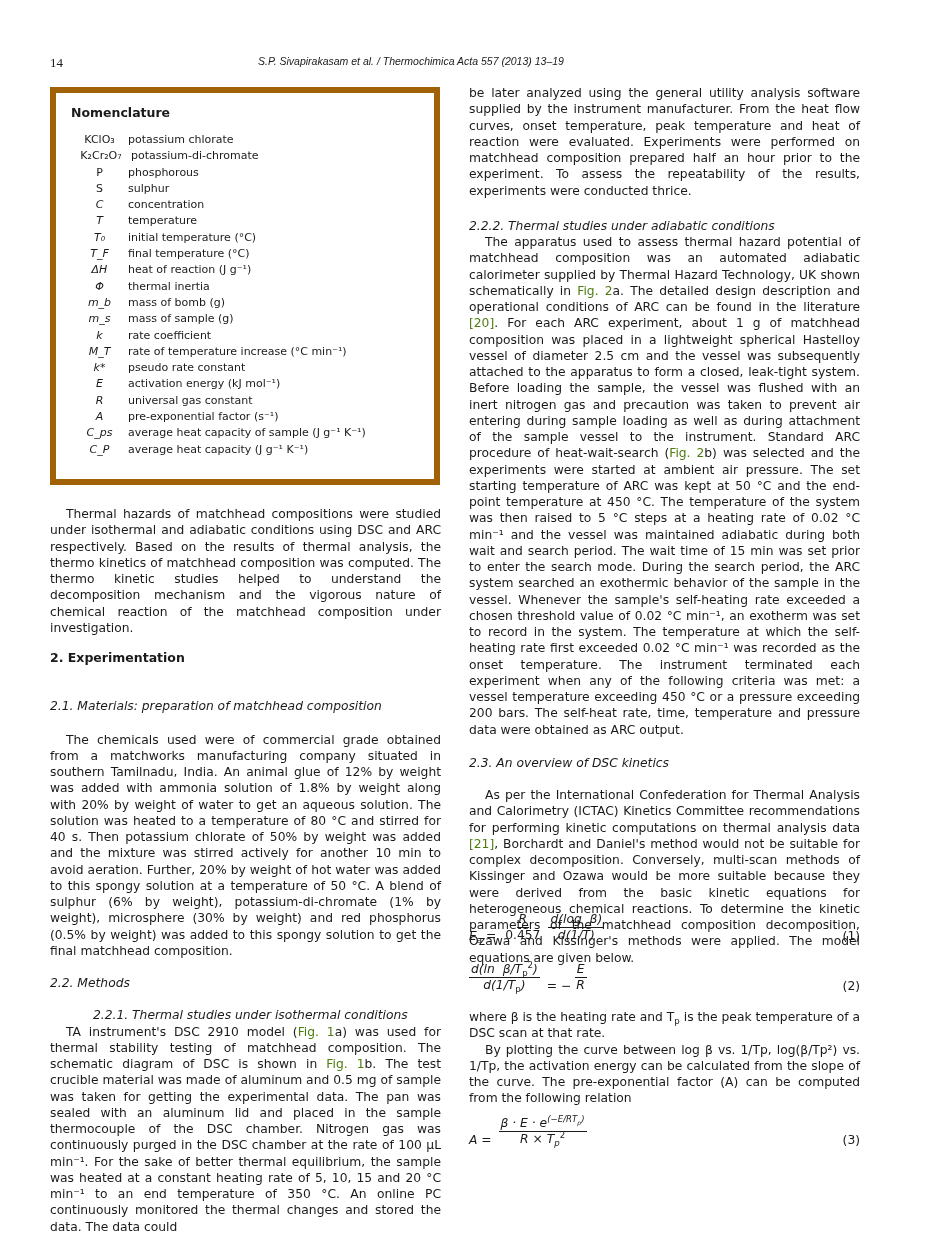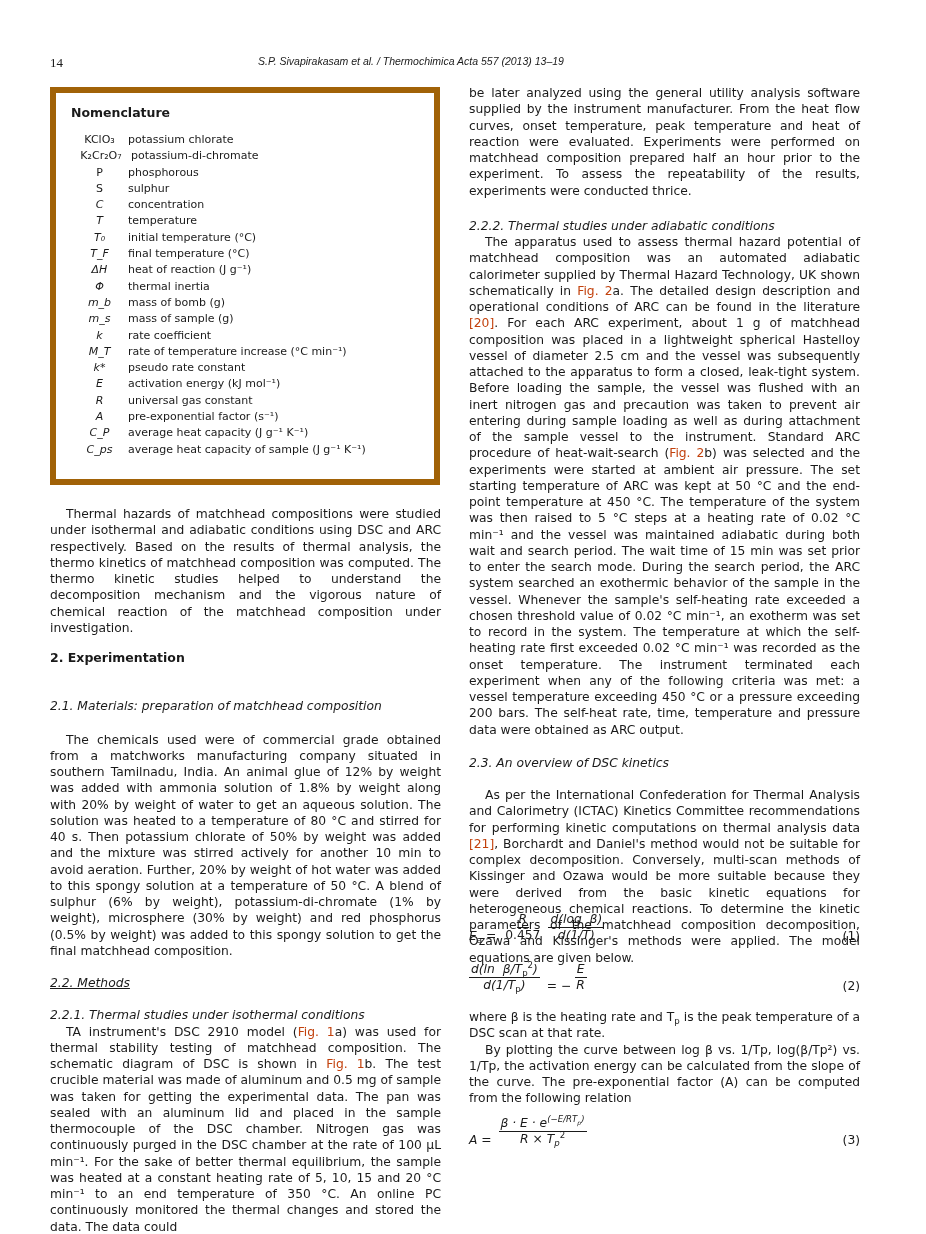--- a/index.html
+++ b/index.html
@@ -18,21 +18,21 @@
     position: absolute; left: 50px; top: 87px; width: 390px; height: 398px;
     border: 6px solid #a16207; box-sizing: border-box; padding: 12px 15px;
     font-family: "DejaVu Serif", serif;
   }
   .nom-title { font-weight: bold; font-size: 12.5px; margin: 0 0 12px 0; font-family: "DejaVu Sans", sans-serif; }
   .nom-row { display: flex; font-size: 11px; line-height: 16.3px; font-family: "DejaVu Sans", sans-serif; text-align: center; }
   .nom-sym { width: 57px; flex: none; }
   .nom-sym.it { font-style: italic; }
   .sec-h { font-weight: bold; font-size: 12.5px; margin: 0; }
   .sub-h { font-style: italic; margin: 0; }
-  .link { color: #c2410c; }
+  .link { color: #4d7c0f; }
   sub, sup { font-size: 0.7em; line-height: 0; }
   .eq { position: absolute; left: 469px; width: 391px; font-size: 12.3px; display: flex; align-items: flex-end; }
   .eq .num { margin-left: auto; }
   .frac { display: inline-flex; flex-direction: column; align-items: center; vertical-align: middle; margin: 0 3px; }
   .frac .n { border-bottom: 1px solid #1a1a1a; padding: 0 2px; line-height: 15px; }
   .frac .d { padding: 0 2px; line-height: 15px; }
   .it { font-style: italic; }
 </style>
 </head>
 <body>
@@ -109,37 +109,37 @@
       </div>
       <div class="nom-row">
         <span class="nom-sym it">R</span>
         <span>universal gas constant</span>
       </div>
       <div class="nom-row">
         <span class="nom-sym it">A</span>
         <span>pre-exponential factor (s⁻¹)</span>
       </div>
       <div class="nom-row">
+        <span class="nom-sym it">C_ps</span>
+        <span>average heat capacity of sample (J g⁻¹ K⁻¹)</span>
+      </div>
+      <div class="nom-row">
         <span class="nom-sym it">C_P</span>
         <span>average heat capacity (J g⁻¹ K⁻¹)</span>
-      </div>
-      <div class="nom-row">
-        <span class="nom-sym it">C_ps</span>
-        <span>average heat capacity of sample (J g⁻¹ K⁻¹)</span>
       </div>
     </div>
 </div>
 
 <div class="col left" style="top:506px;">
   <p class="p ind">Thermal hazards of matchhead compositions were studied under isothermal and adiabatic conditions using DSC and ARC respectively. Based on the results of thermal analysis, the thermo kinetics of matchhead composition was computed. The thermo kinetic studies helped to understand the decomposition mechanism and the vigorous nature of chemical reaction of the matchhead composition under investigation.</p>
   <p class="sec-h" style="margin-top:14px;">2.  Experimentation</p>
   <p class="sub-h" style="margin-top:32px;">2.1.  Materials: preparation of matchhead composition</p>
   <p class="p ind" style="margin-top:17px;">The chemicals used were of commercial grade obtained from a matchworks manufacturing company situated in southern Tamilnadu, India. An animal glue of 12% by weight was added with ammonia solution of 1.8% by weight along with 20% by weight of water to get an aqueous solution. The solution was heated to a temperature of 80 °C and stirred for 40 s. Then potassium chlorate of 50% by weight was added and the mixture was stirred actively for another 10 min to avoid aeration. Further, 20% by weight of hot water was added to this spongy solution at a temperature of 50 °C. A blend of sulphur (6% by weight), potassium-di-chromate (1% by weight), microsphere (30% by weight) and red phosphorus (0.5% by weight) was added to this spongy solution to get the final matchhead composition.</p>
-  <p class="sub-h" style="margin-top:16px;text-decoration:underline;">2.2.  Methods</p>
-  <p class="sub-h" style="margin-top:16px;">2.2.1.  Thermal studies under isothermal conditions</p>
+  <p class="sub-h" style="margin-top:16px;">2.2.  Methods</p>
+  <p class="sub-h" style="margin-top:16px;margin-left:43px;">2.2.1.  Thermal studies under isothermal conditions</p>
   <p class="p ind"><span>TA instrument's DSC 2910 model (</span><span class="link">Fig. 1</span><span>a) was used for thermal stability testing of matchhead composition. The schematic diagram of DSC is shown in </span><span class="link">Fig. 1</span><span>b. The test crucible material was made of aluminum and 0.5 mg of sample was taken for getting the experimental data. The pan was sealed with an aluminum lid and placed in the sample thermocouple of the DSC chamber. Nitrogen gas was continuously purged in the DSC chamber at the rate of 100 µL min⁻¹. For the sake of better thermal equilibrium, the sample was heated at a constant heating rate of 5, 10, 15 and 20 °C min⁻¹ to an end temperature of 350 °C. An online PC continuously monitored the thermal changes and stored the data. The data could</span></p>
 </div>
 
 <div class="col right" style="top:85px;">
   <p class="p">be later analyzed using the general utility analysis software supplied by the instrument manufacturer. From the heat flow curves, onset temperature, peak temperature and heat of reaction were evaluated. Experiments were performed on matchhead composition prepared half an hour prior to the experiment. To assess the repeatability of the results, experiments were conducted thrice.</p>
   <p class="sub-h" style="margin-top:19px;">2.2.2.  Thermal studies under adiabatic conditions</p>
   <p class="p ind"><span>The apparatus used to assess thermal hazard potential of matchhead composition was an automated adiabatic calorimeter supplied by Thermal Hazard Technology, UK shown schematically in </span><span class="link">Fig. 2</span><span>a. The detailed design description and operational conditions of ARC can be found in the literature </span><span class="link">[20]</span><span>. For each ARC experiment, about 1 g of matchhead composition was placed in a lightweight spherical Hastelloy vessel of diameter 2.5 cm and the vessel was subsequently attached to the apparatus to form a closed, leak-tight system. Before loading the sample, the vessel was flushed with an inert nitrogen gas and precaution was taken to prevent air entering during sample loading as well as during attachment of the sample vessel to the instrument. Standard ARC procedure of heat-wait-search (</span><span class="link">Fig. 2</span><span>b) was selected and the experiments were started at ambient air pressure. The set starting temperature of ARC was kept at 50 °C and the end-point temperature at 450 °C. The temperature of the system was then raised to 5 °C steps at a heating rate of 0.02 °C min⁻¹ and the vessel was maintained adiabatic during both wait and search period. The wait time of 15 min was set prior to enter the search mode. During the search period, the ARC system searched an exothermic behavior of the sample in the vessel. Whenever the sample's self-heating rate exceeded a chosen threshold value of 0.02 °C min⁻¹, an exotherm was set to record in the system. The temperature at which the self-heating rate first exceeded 0.02 °C min⁻¹ was recorded as the onset temperature. The instrument terminated each experiment when any of the following criteria was met: a vessel temperature exceeding 450 °C or a pressure exceeding 200 bars. The self-heat rate, time, temperature and pressure data were obtained as ARC output.</span></p>
   <p class="sub-h" style="margin-top:17px;">2.3.  An overview of DSC kinetics</p>
   <p class="p ind" style="margin-top:16px;"><span>As per the International Confederation for Thermal Analysis and Calorimetry (ICTAC) Kinetics Committee recommendations for performing kinetic computations on thermal analysis data </span><span class="link">[21]</span><span>, Borchardt and Daniel's method would not be suitable for complex decomposition. Conversely, multi-scan methods of Kissinger and Ozawa would be more suitable because they were derived from the basic kinetic equations for heterogeneous chemical reactions. To determine the kinetic parameters of the matchhead composition decomposition, Ozawa and Kissinger's methods were applied. The model equations are given below.</span></p>
 </div>

